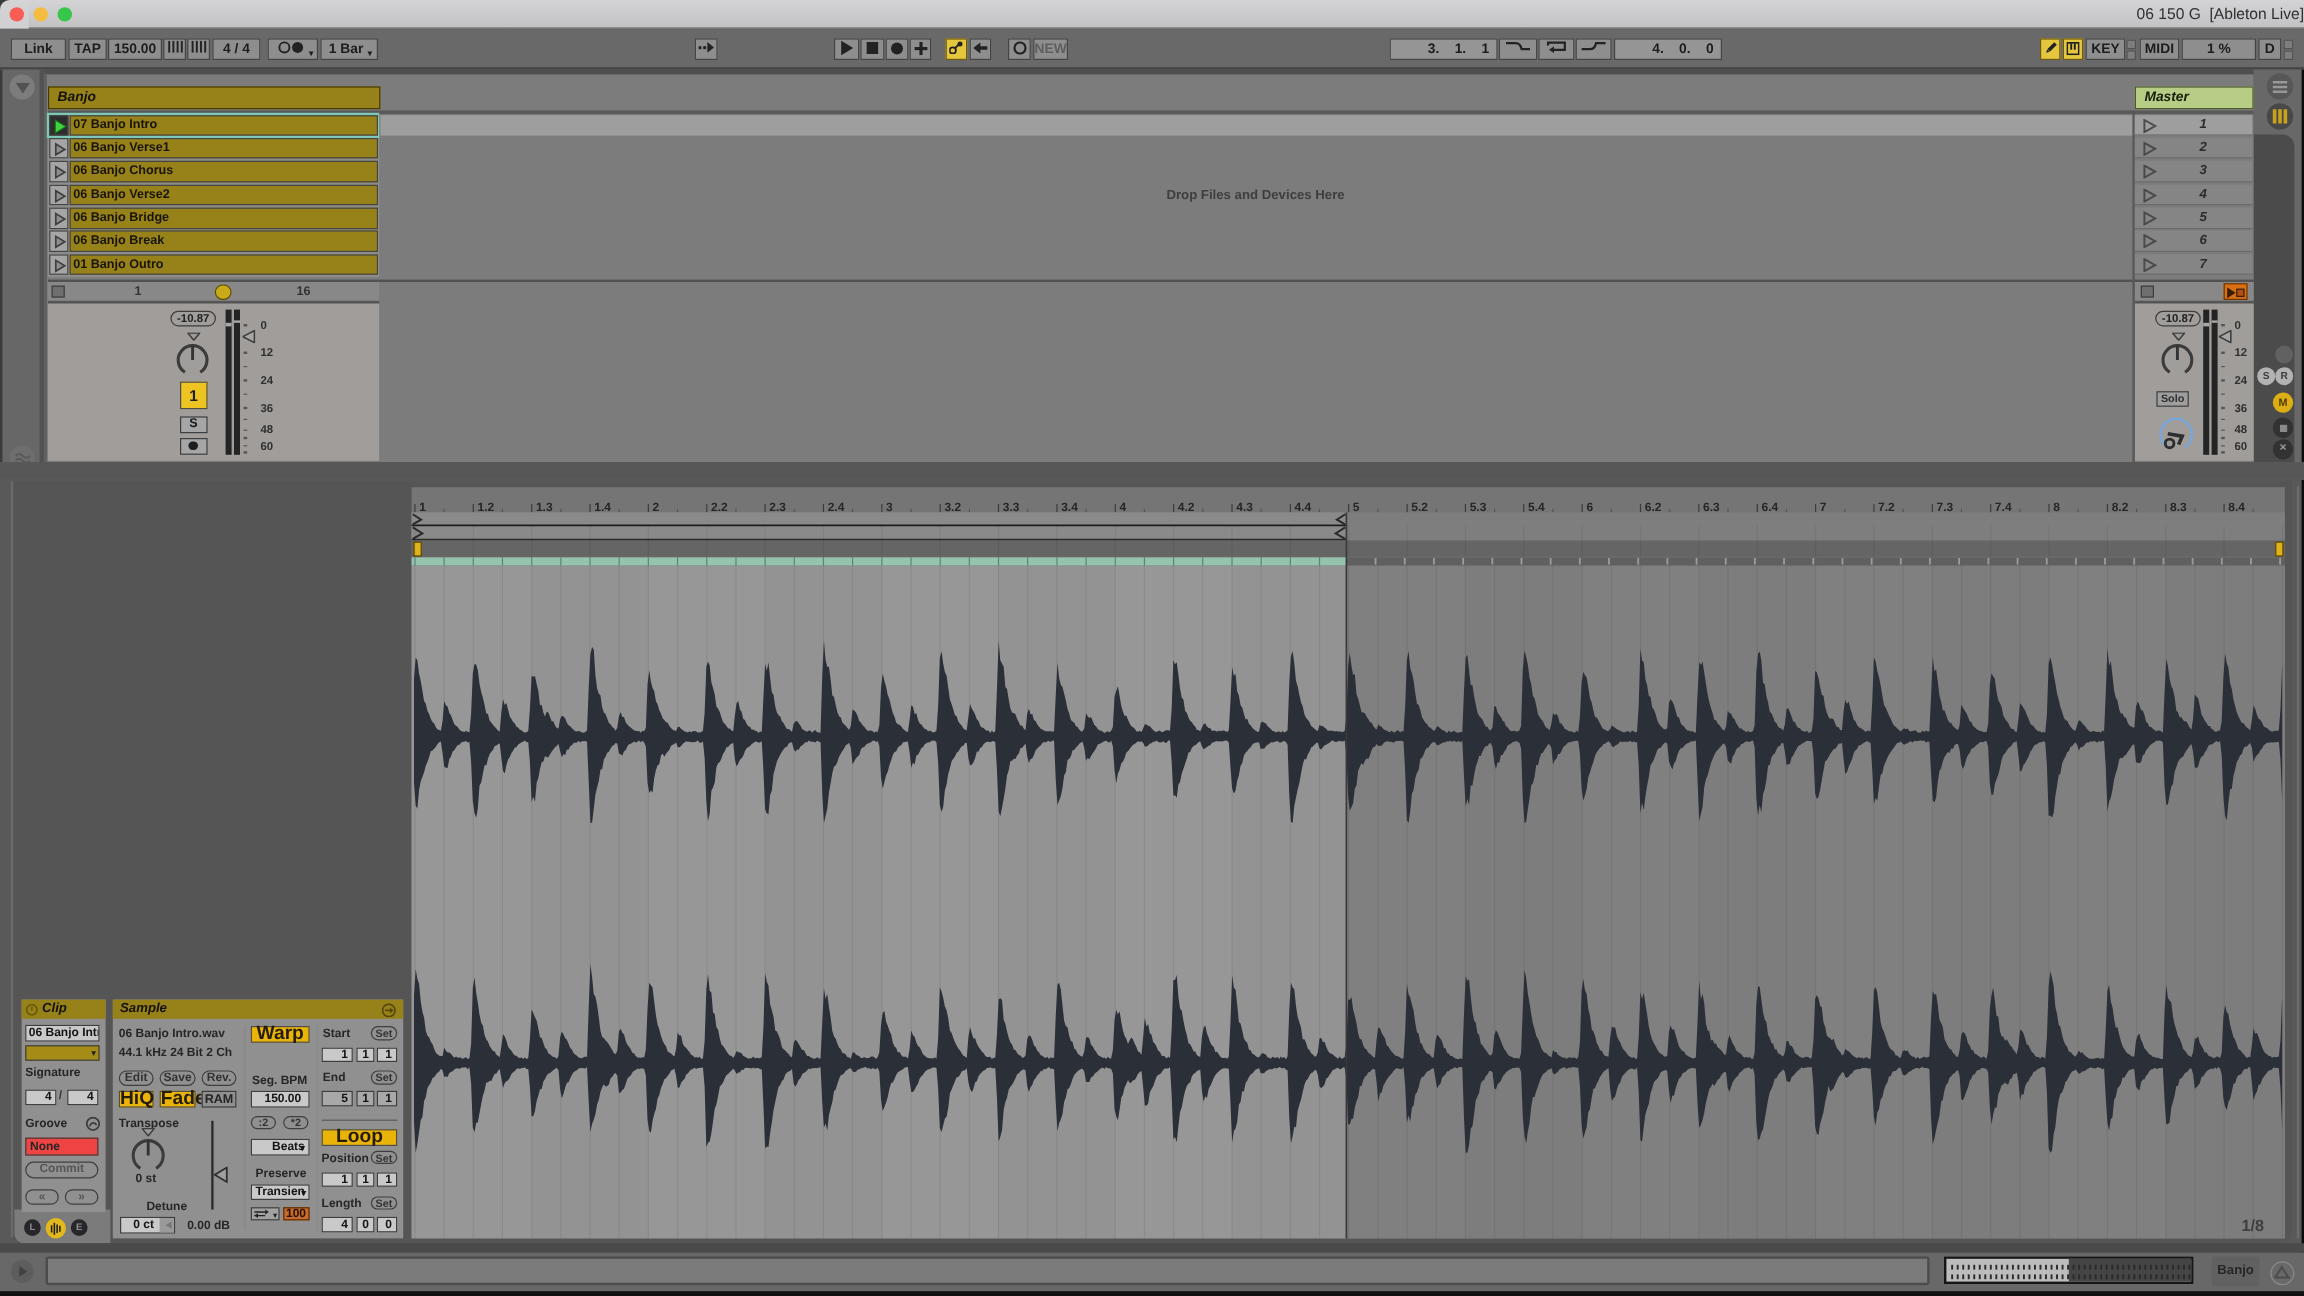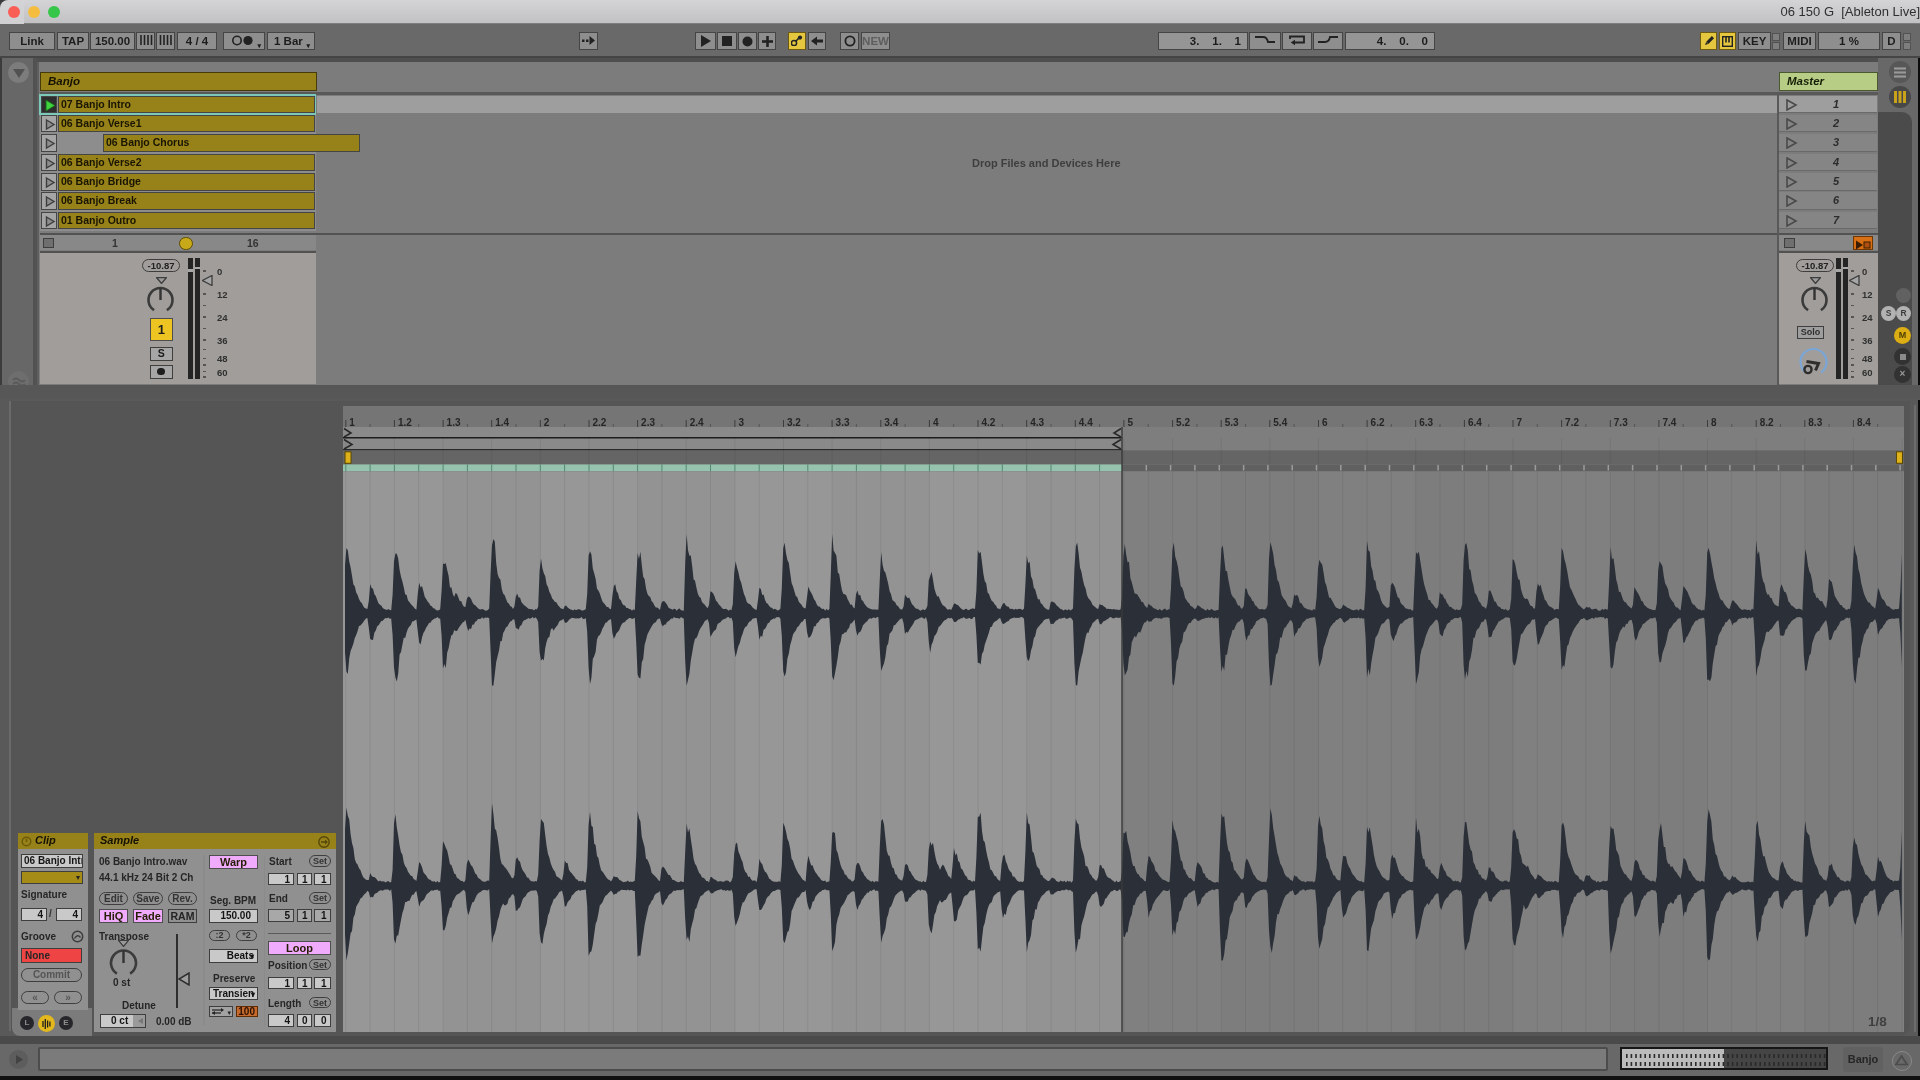--- a/index.html
+++ b/index.html
@@ -13,22 +13,22 @@
 .ccell{position:absolute;left:58px;width:257px;height:17.5px;background:#97821a;border:1px solid #454545;
   color:#191503;font-size:10.5px;font-weight:bold;line-height:15.5px;padding-left:2px;white-space:nowrap;overflow:hidden;}
 .scell{position:absolute;left:1779px;width:98px;height:17.5px;border-bottom:1.4px solid #6a6a6a;}
 .snum{position:absolute;right:38px;top:2px;font-size:11px;font-weight:bold;font-style:italic;color:#2c2c2c;}
 .mlab{position:absolute;font-size:9.5px;font-weight:bold;color:#303030;}
 .lab{position:absolute;font-size:10px;font-weight:bold;color:#262626;white-space:nowrap;}
 .oval{position:absolute;border:1.4px solid #3e3e3e;border-radius:8px;background:#909090;
   color:#333;font-size:10px;font-weight:bold;text-align:center;}
 .wfld{position:absolute;background:#c9c9c9;border:1px solid #3e3e3e;color:#141414;
   font-size:10px;font-weight:bold;text-align:right;padding-right:3px;}
-.ybox{position:absolute;background:#f0abfc;border:1px solid #4e4e4e;color:#241d03;
-  font-size:11px;font-weight:bold;text-align:center;}
+.ybox{position:absolute;background:#eab308;border:1px solid #4e4e4e;color:#241d03;
+  font-size:16px;font-weight:bold;text-align:center;}
 .gbox{position:absolute;background:#909090;border:1px solid #3e3e3e;color:#242424;
   font-size:10.5px;font-weight:bold;text-align:center;}
 </style></head><body>
 
 <div class="abs" style="left:0;top:0;width:1920px;height:24px;background:linear-gradient(#d4d4d6,#c2c2c4);border-bottom:1px solid #7e7e7e;"></div>
 <div class="abs" style="left:8px;top:6px;width:12px;height:12px;border-radius:6px;background:#f85d56;"></div>
 <div class="abs" style="left:28px;top:6px;width:12px;height:12px;border-radius:6px;background:#f5bd3f;"></div>
 <div class="abs" style="left:48px;top:6px;width:12px;height:12px;border-radius:6px;background:#35c64a;"></div>
 <div class="abs" style="left:0;top:4px;width:1920px;text-align:right;font-size:13px;color:#2f2f2f;">06 150 G&nbsp;&nbsp;[Ableton Live]</div>
 
@@ -161,21 +161,21 @@
       <polygon points="4,3 13,8.5 4,14" fill="#3fd33f" stroke="#1a6b1a" stroke-width="1"></polygon>
     </svg></div>
 <div class="ccell" style="top:95.6px;">07 Banjo Intro</div>
 <div class="pcell" style="top:114.9px;"><svg width="16" height="17" viewBox="0 0 16 17">
       <polygon points="4.5,4 12,8.5 4.5,13" fill="#8e8e8e" stroke="#3e3e3e" stroke-width="1.4"></polygon>
     </svg></div>
 <div class="ccell" style="top:114.9px;">06 Banjo Verse1</div>
 <div class="pcell" style="top:134.3px;"><svg width="16" height="17" viewBox="0 0 16 17">
       <polygon points="4.5,4 12,8.5 4.5,13" fill="#8e8e8e" stroke="#3e3e3e" stroke-width="1.4"></polygon>
     </svg></div>
-<div class="ccell" style="top:134.3px;margin-left:45px;">06 Banjo Chorus</div>
+<div class="ccell" style="top:134.3px;">06 Banjo Chorus</div>
 <div class="pcell" style="top:153.7px;"><svg width="16" height="17" viewBox="0 0 16 17">
       <polygon points="4.5,4 12,8.5 4.5,13" fill="#8e8e8e" stroke="#3e3e3e" stroke-width="1.4"></polygon>
     </svg></div>
 <div class="ccell" style="top:153.7px;">06 Banjo Verse2</div>
 <div class="pcell" style="top:173.0px;"><svg width="16" height="17" viewBox="0 0 16 17">
       <polygon points="4.5,4 12,8.5 4.5,13" fill="#8e8e8e" stroke="#3e3e3e" stroke-width="1.4"></polygon>
     </svg></div>
 <div class="ccell" style="top:173.0px;">06 Banjo Bridge</div>
 <div class="pcell" style="top:192.3px;"><svg width="16" height="17" viewBox="0 0 16 17">
       <polygon points="4.5,4 12,8.5 4.5,13" fill="#8e8e8e" stroke="#3e3e3e" stroke-width="1.4"></polygon>

